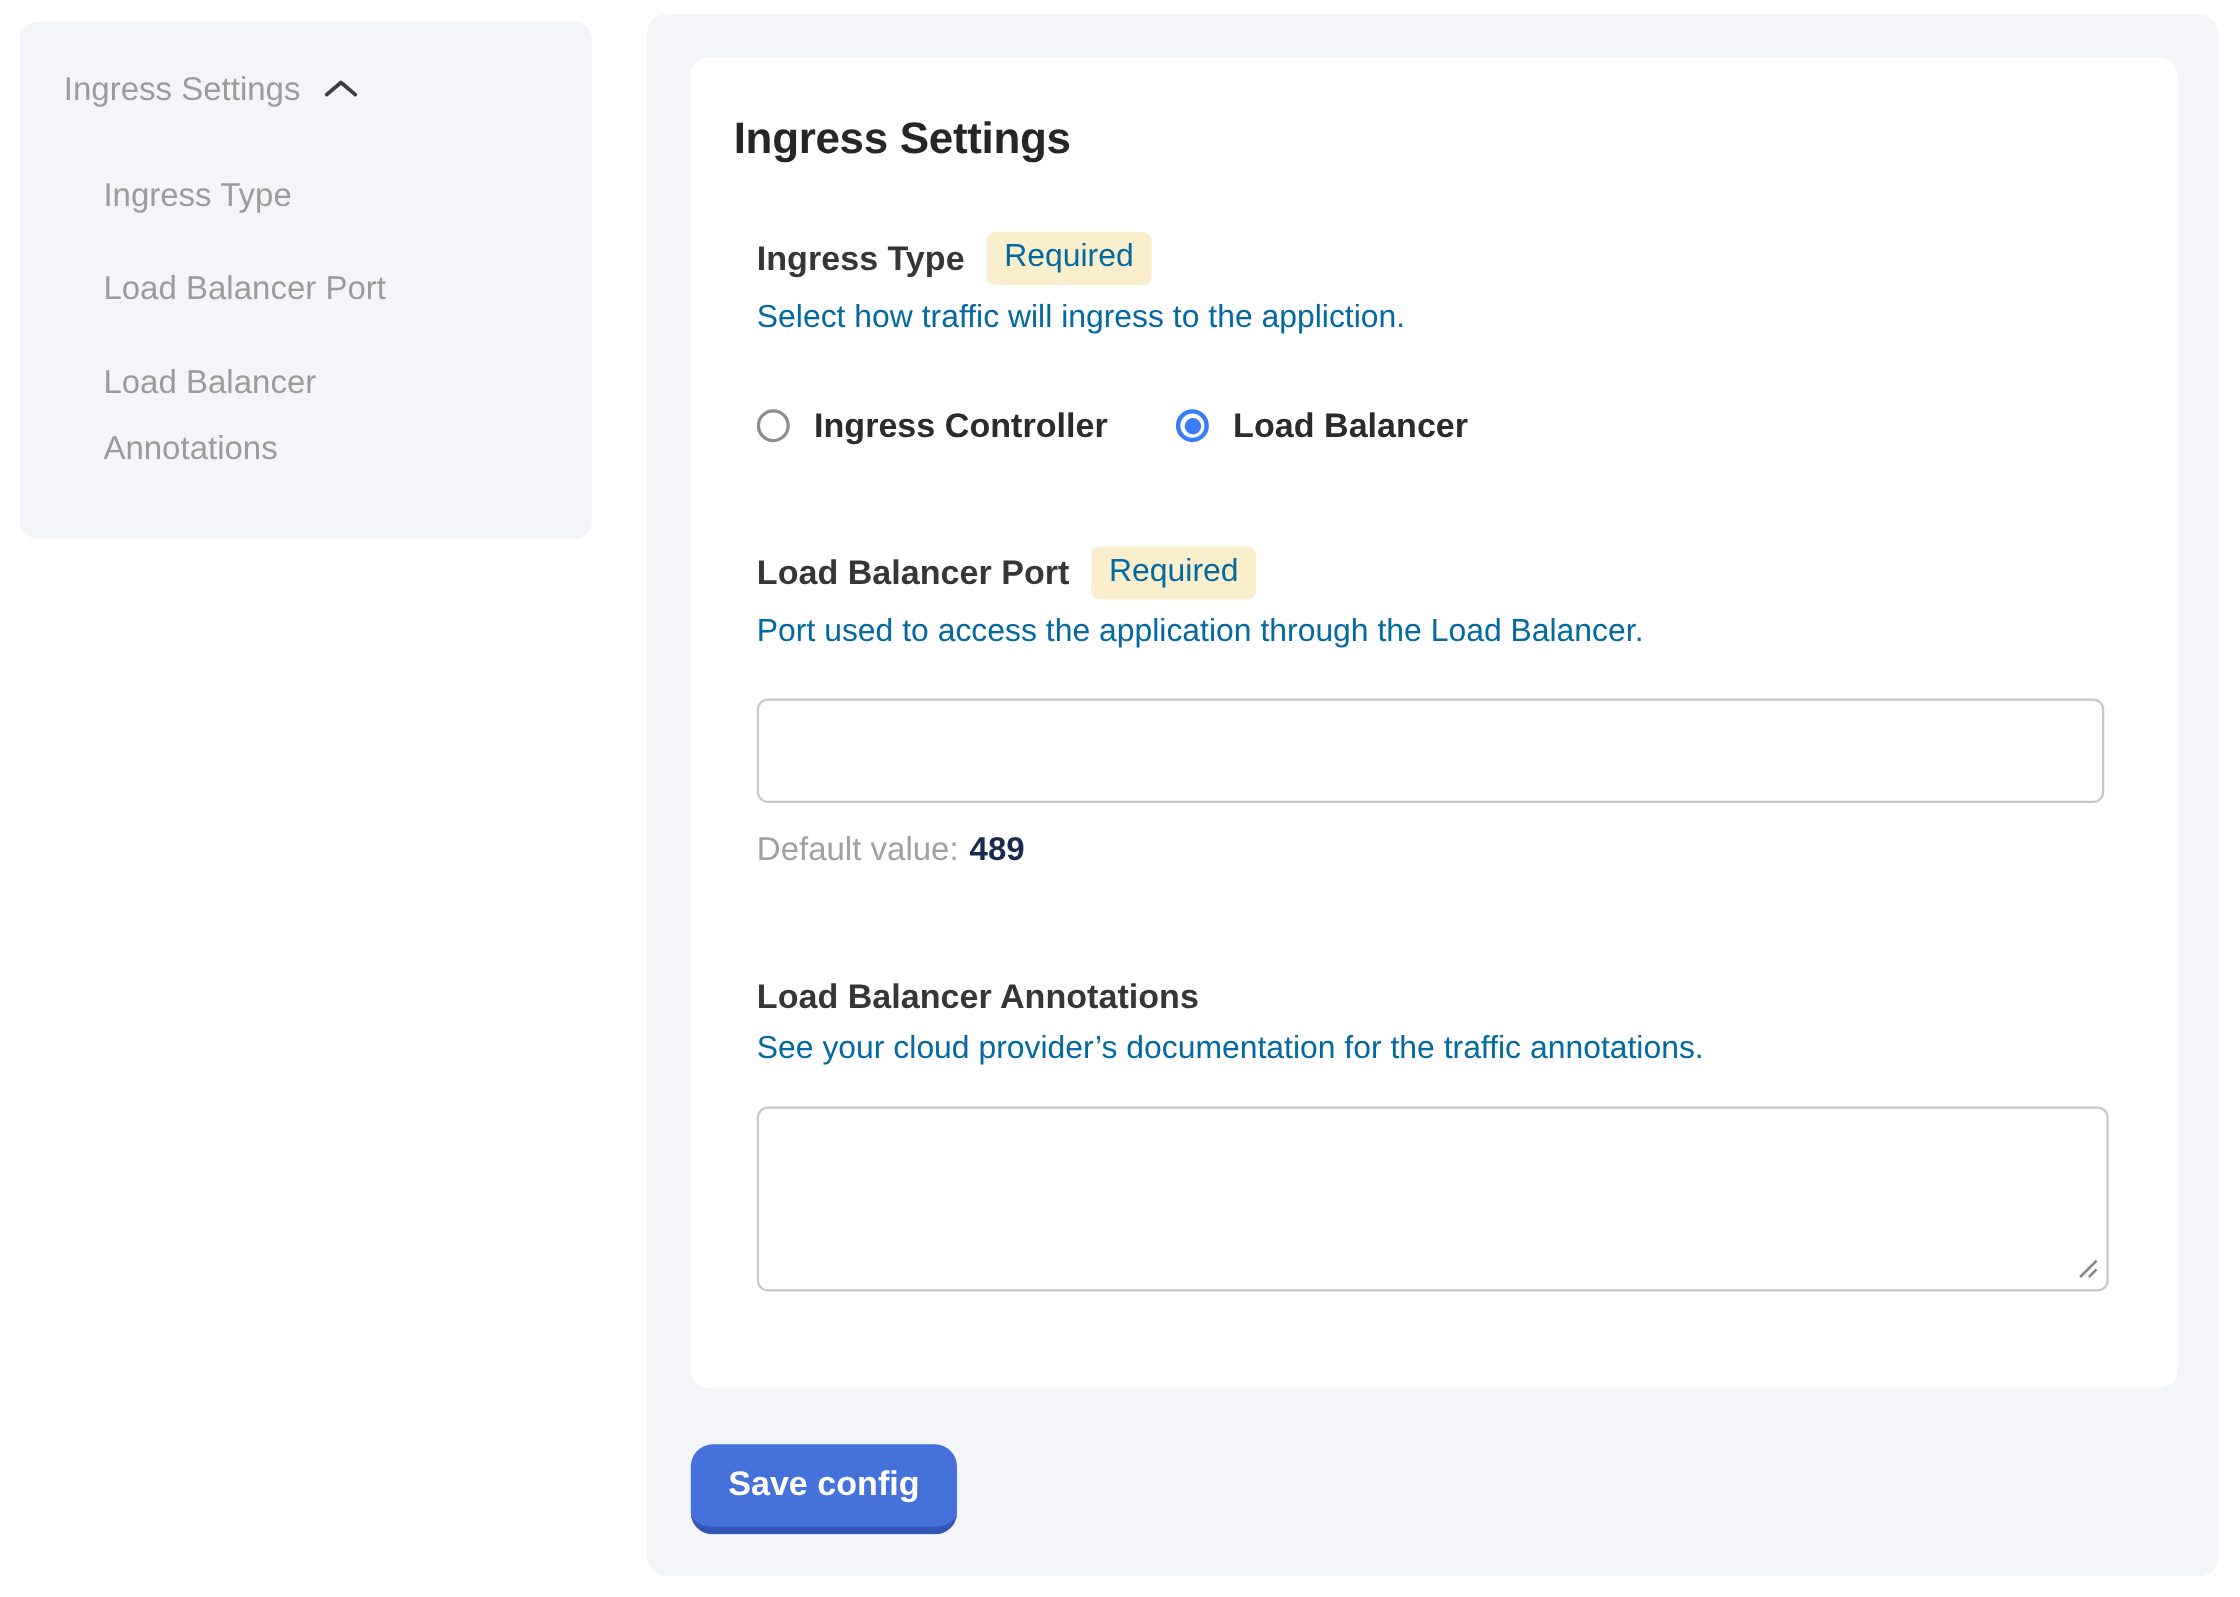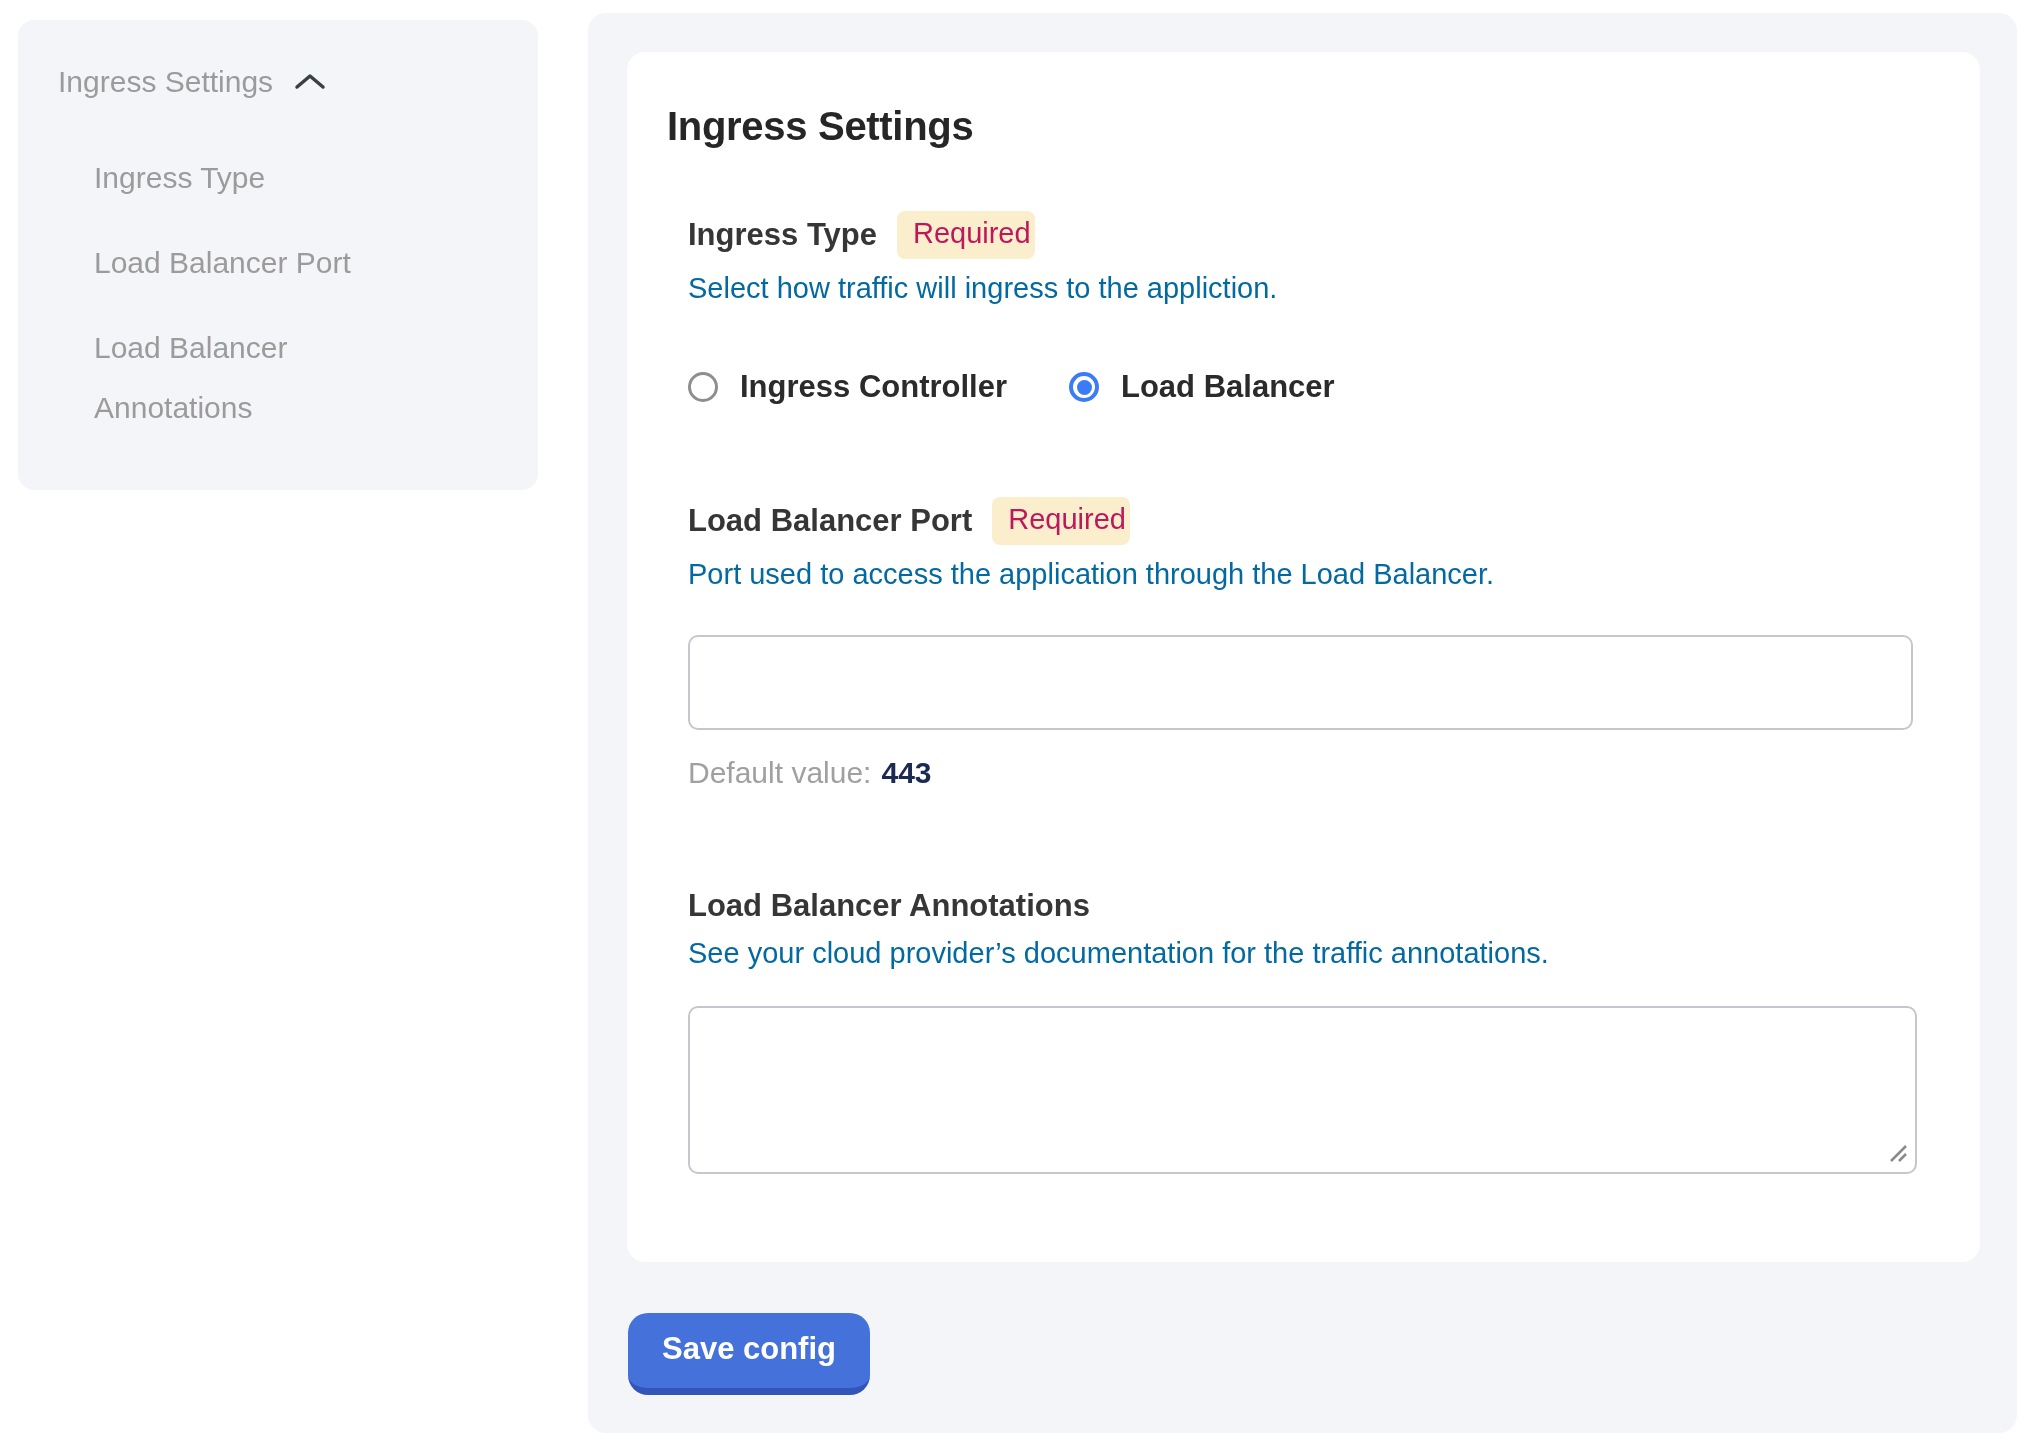--- a/index.html
+++ b/index.html
@@ -69,23 +69,23 @@
   .section.gap-xl { margin-top: 98px; }
   .section-heading-row {
     display: flex; align-items: center; gap: 20px;
   }
   .section-label {
     font-size: 31px; font-weight: 700;
     color: #363636;
   }
   .badge {
     background: #fbeecd;
-    color: #be185d;
+    color: #0369a1;
     font-size: 29px;
-    padding: 6px 4px 9px 16px;
+    padding: 6px 16px 9px 16px;
     border-radius: 8px;
   }
   .section-desc {
     margin: 13px 0 0 0;
     font-size: 29px;
     color: #0369a1;
   }
 
   
   .radio-row {
@@ -228,21 +228,21 @@
 
       <div class="section gap-lg">
         <div class="section-heading-row">
           <span class="section-label">Load Balancer Port</span>
           <span class="badge">Required</span>
         </div>
         <p class="section-desc">Port used to access the application through the Load Balancer.</p>
 
         <input type="text" class="text-input" value="" style="">
 
-        <p class="default-line"><span>Default value:</span><span class="default-value">443</span></p>
+        <p class="default-line"><span>Default value:</span><span class="default-value">489</span></p>
       </div>
 
       <div class="section gap-xl">
         <div class="section-heading-row">
           <span class="section-label">Load Balancer Annotations</span>
         </div>
         <p class="section-desc">See your cloud provider’s documentation for the traffic annotations.</p>
 
         <div class="textarea-wrap">
           <textarea class="textarea" style=""></textarea>

